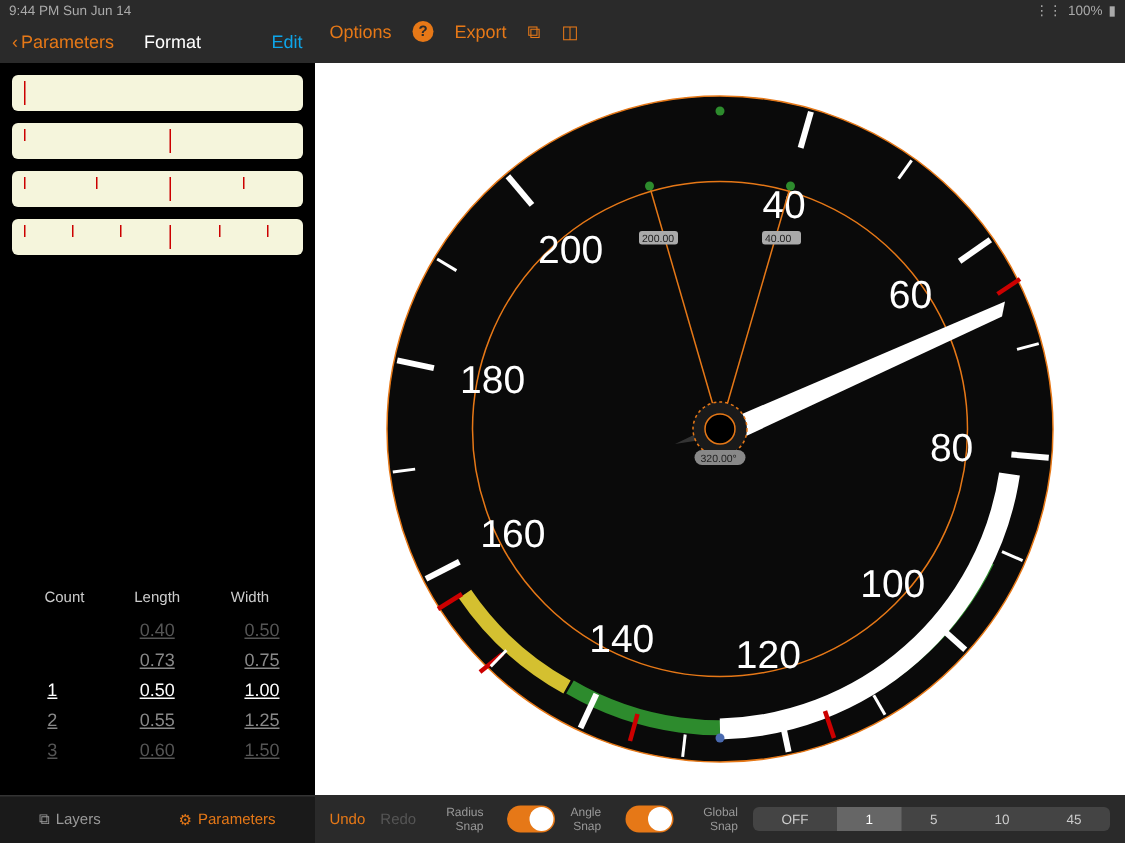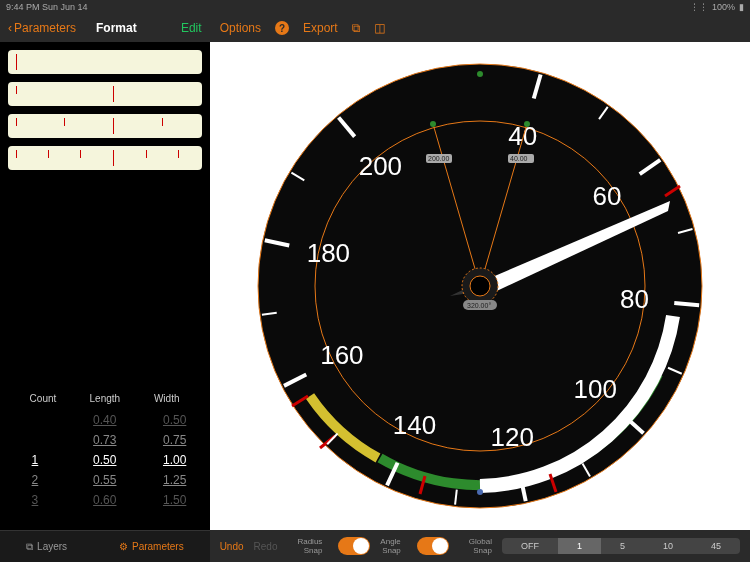--- a/index.html
+++ b/index.html
@@ -3,40 +3,40 @@
 <meta charset="utf-8">
 <style>
   * { box-sizing: border-box; margin: 0; padding: 0; font-family: -apple-system, Helvetica, Arial, sans-serif; }
   html, body { width: 750px; height: 562px; background: #000; overflow: hidden; }
   .status-bar { height: 14px; background: #2a2a2a; color: #aaa; font-size: 9px; display: flex; align-items: center; justify-content: space-between; padding: 0 6px; }
   .status-right { display: flex; gap: 4px; align-items: center; }
   .main { display: flex; height: 548px; }
   .sidebar { width: 225px; background: #000; display: flex; flex-direction: column; }
   .sb-header { height: 28px; background: #2a2a2a; display: flex; align-items: center; padding: 0 8px; gap: 8px; font-size: 12px; }
   .sb-back { color: #e67817; display: flex; align-items: center; gap: 2px; }
-  .sb-title { color: #fff; font-weight: 700; flex: 1; text-align: left; margin-left: 12px; }
-  .sb-edit { color: #22c55e; }
+  .sb-title { color: #fff; font-weight: 400; flex: 1; text-align: left; margin-left: 12px; }
+  .sb-edit { color: #0ea5e9; }
   .format-bars { padding: 8px; display: flex; flex-direction: column; gap: 8px; }
   .fbar { height: 24px; background: #f5f5dc; border-radius: 4px; position: relative; }
   .fbar .tick { position: absolute; top: 4px; width: 1px; background: #c00; }
   .fbar .tick.sm { height: 8px; }
   .fbar .tick.lg { height: 16px; }
   .sb-spacer { flex: 1; }
   .table-header { display: flex; color: #ccc; font-size: 10px; padding: 6px 12px; }
   .table-header span { flex: 1; text-align: center; }
   .picker { position: relative; height: 120px; overflow: hidden; }
   .picker-col { width: 33.33%; float: left; display: flex; flex-direction: column; align-items: center; font-size: 12px; }
   .picker-row { height: 20px; line-height: 20px; color: #555; text-decoration: underline; }
   .picker-row.sel { color: #fff; font-weight: 500; }
   .picker-row.near { color: #888; }
   .sb-footer { height: 32px; background: #1a1a1a; display: flex; align-items: center; justify-content: space-around; font-size: 10px; border-top: 1px solid #333; }
   .sb-footer .tab { display: flex; align-items: center; gap: 4px; color: #999; }
   .sb-footer .tab.active { color: #e67817; }
   .canvas-area { flex: 1; display: flex; flex-direction: column; background: #2a2a2a; }
-  .canvas-header { height: 28px; display: flex; align-items: center; padding: 0 10px; gap: 14px; font-size: 12px; color: #e67817; }
+  .canvas-header { height: 28px; display: flex; padding: 0 10px; gap: 14px; font-size: 12px; color: #e67817; }
   .canvas-header .title { flex: 1; text-align: center; color: #e67817; font-size: 12px; }
   .canvas { flex: 1; background: #fff; display: flex; align-items: center; justify-content: center; }
   .canvas-footer { height: 32px; background: #2a2a2a; display: flex; align-items: center; padding: 0 10px; font-size: 10px; color: #999; gap: 10px; }
   .undo { color: #e67817; }
   .snap-group { display: flex; align-items: center; gap: 16px; }
   .snap-label { font-size: 8px; text-align: right; line-height: 9px; }
   .toggle { width: 32px; height: 18px; background: #e67817; border-radius: 9px; position: relative; }
   .toggle::after { content:''; position:absolute; right:1px; top:1px; width:16px; height:16px; background:#fff; border-radius:50%; }
   .seg { display: flex; background: #444; border-radius: 4px; overflow: hidden; }
   .seg span { padding: 3px 19px; font-size: 9px; color: #ccc; }

